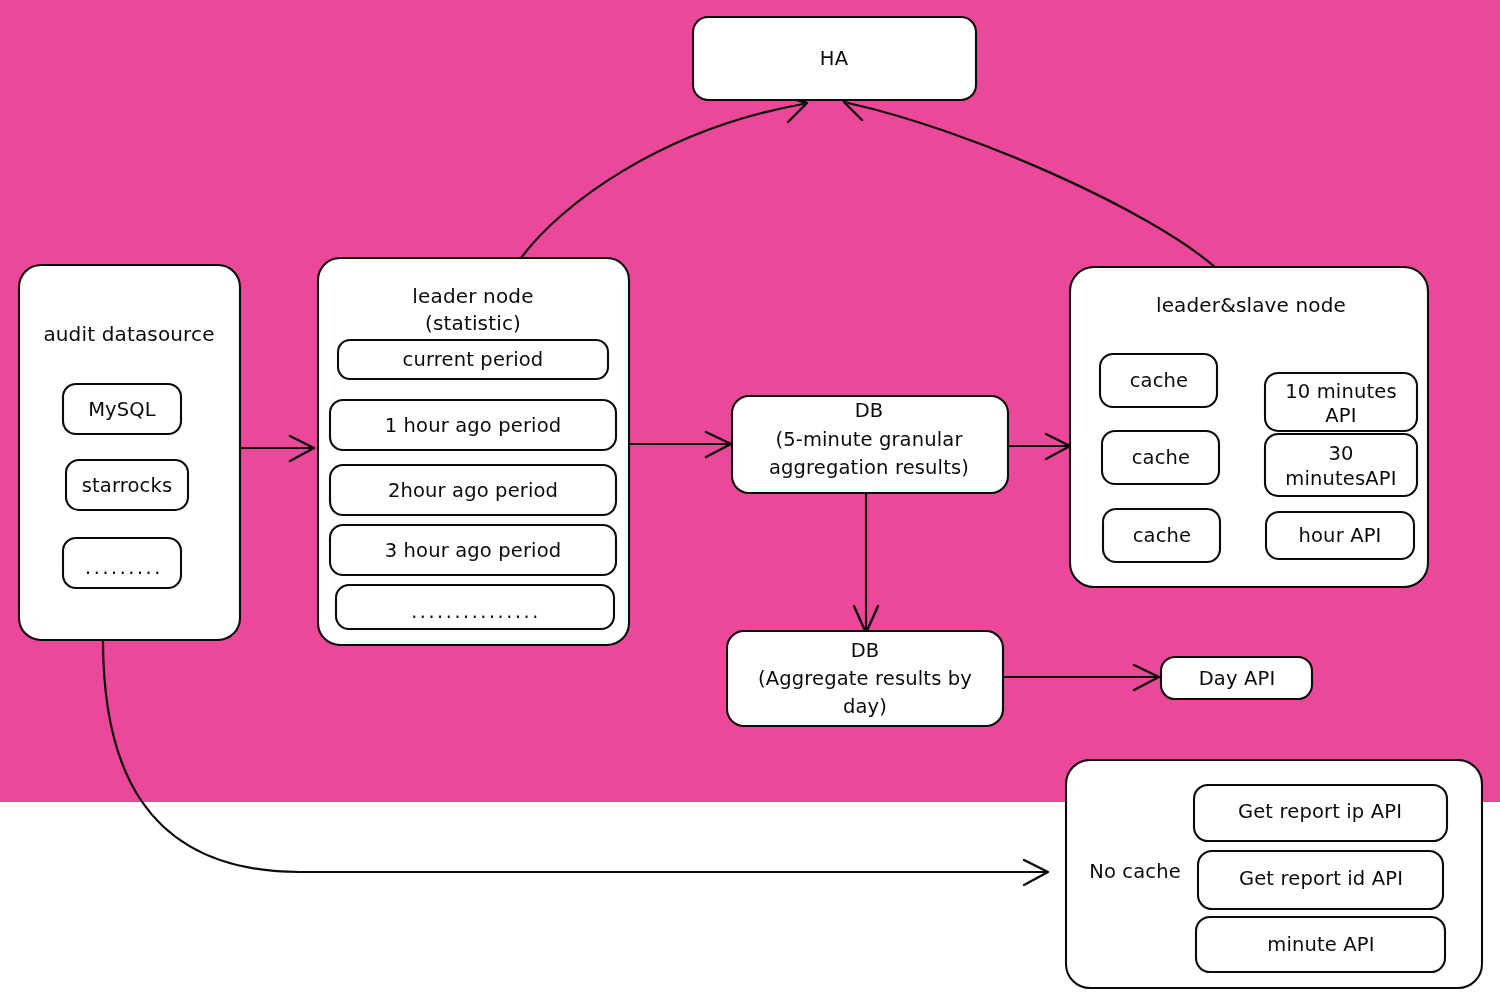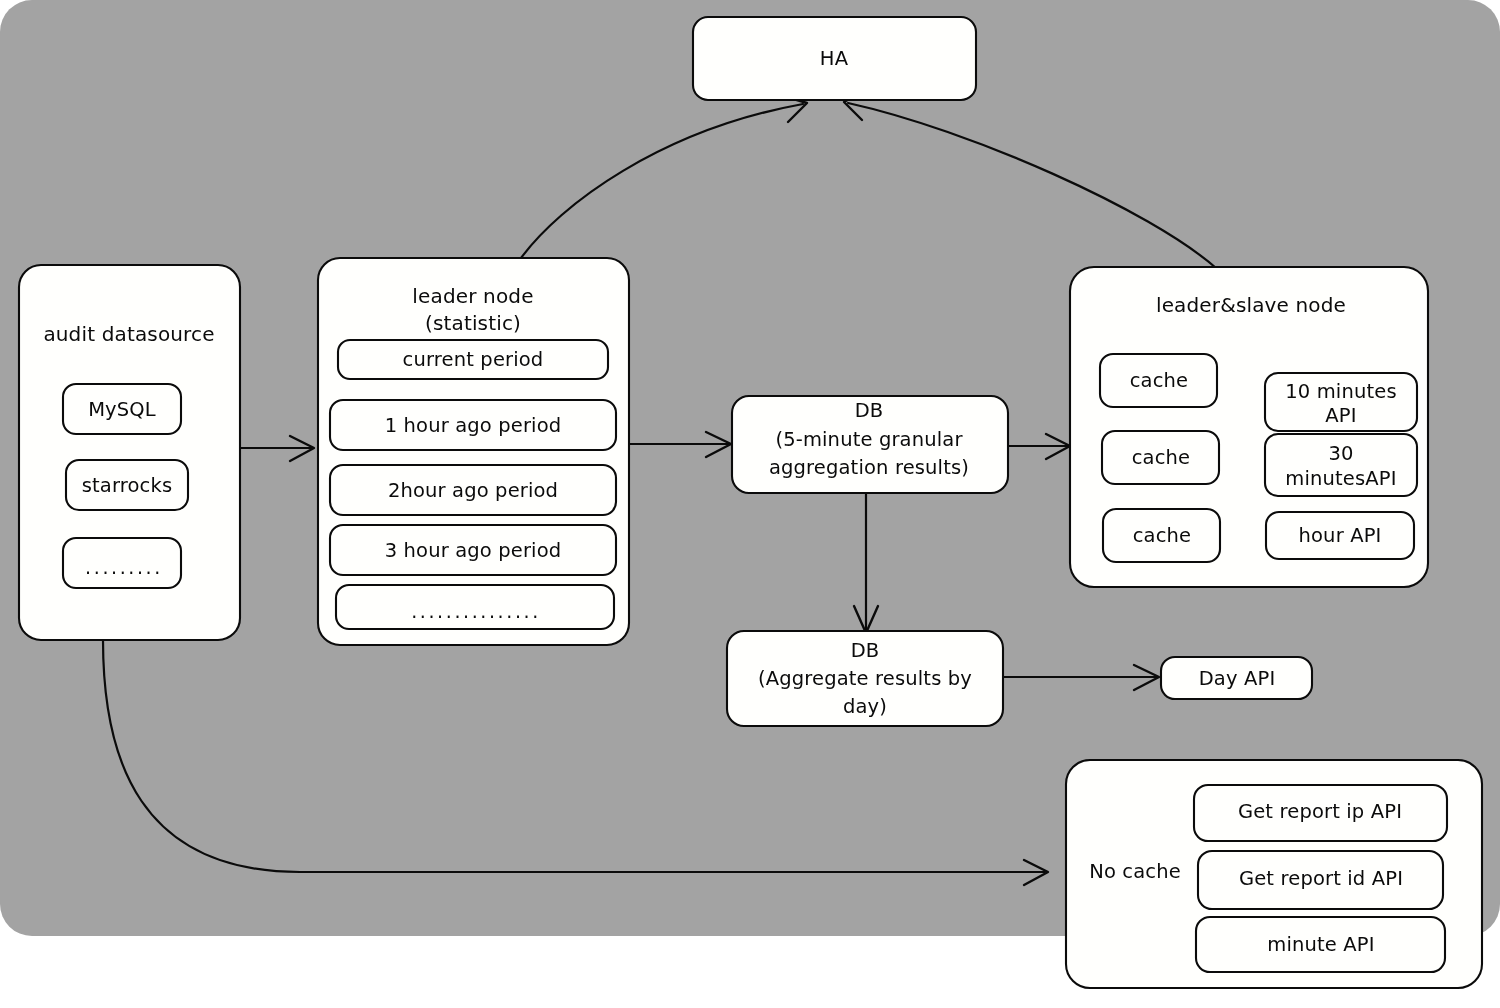--- a/index.html
+++ b/index.html
@@ -10,23 +10,22 @@
   }
   body {
     width: 1500px;
     height: 1008px;
     overflow: hidden;
     font-family: "DejaVu Sans", sans-serif;
   }
   #diagram-root {
     position: relative;
     width: 1500px;
-    height: 936px;
-    background: #a3a3a3;
-    border-radius: 32px;
+    height: 802px;
+    background: #ec4899;
   }
   svg#diagram-canvas {
     position: absolute;
     top: 0;
     left: 0;
     width: 1500px;
     height: 1008px;
     display: block;
   }
   .node-shape {

